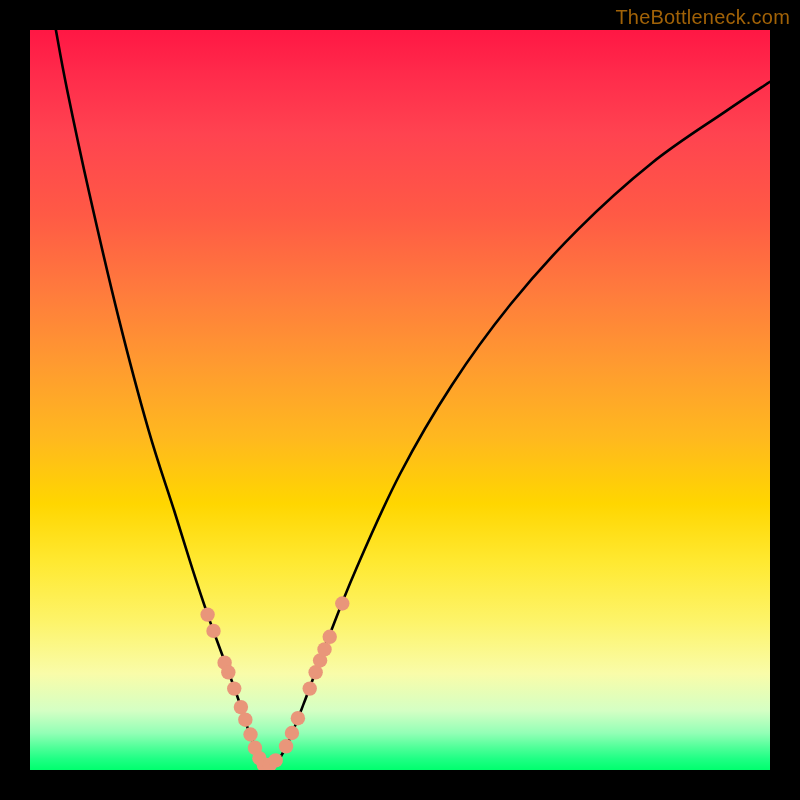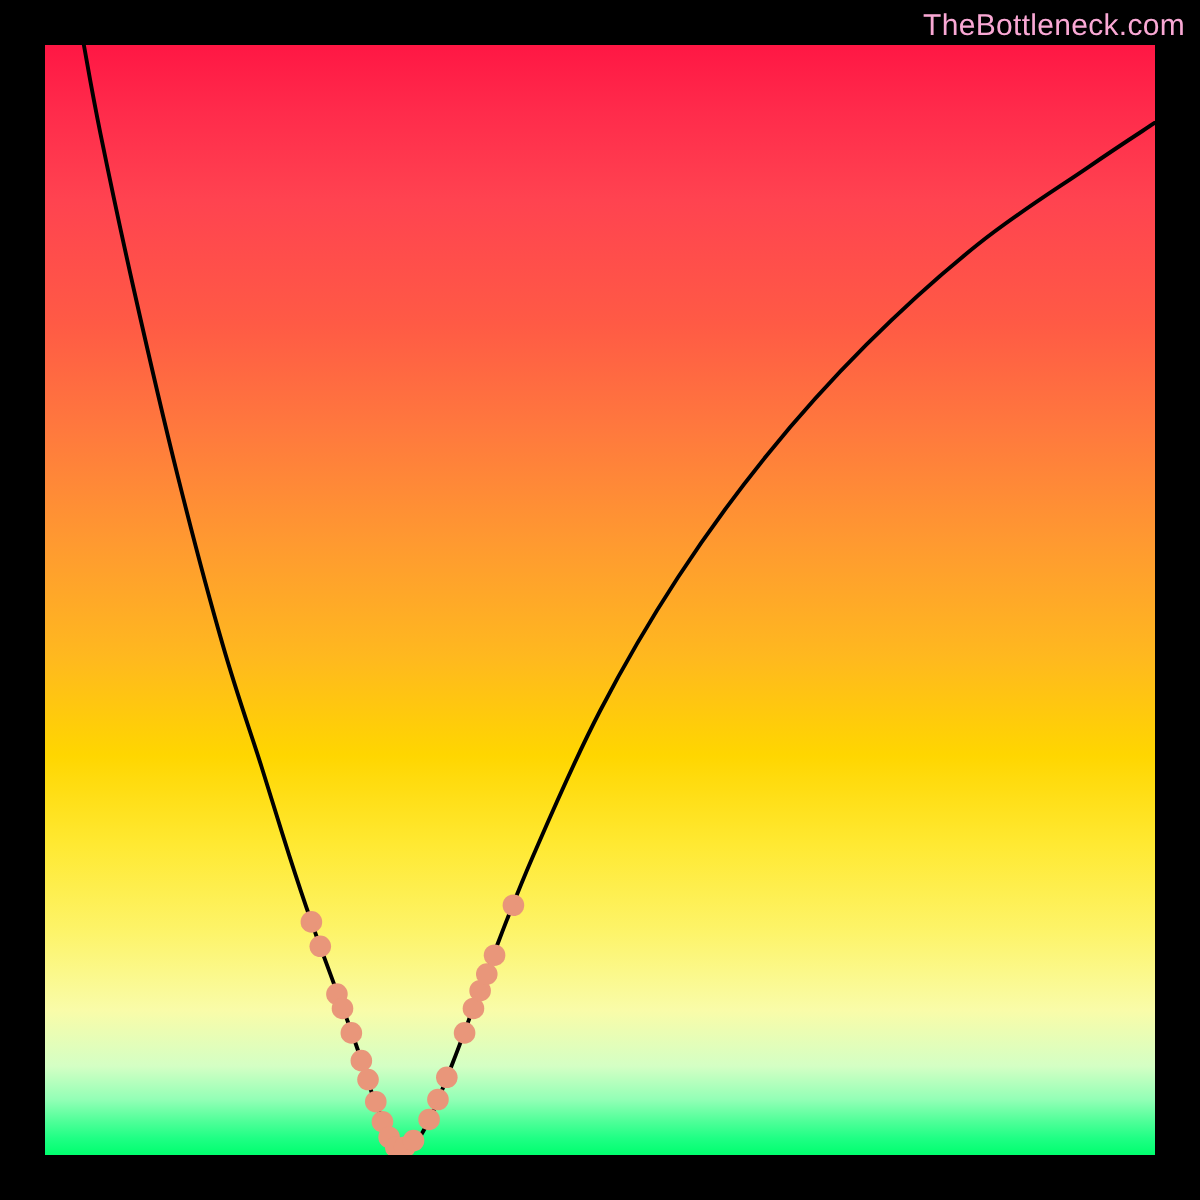--- a/index.html
+++ b/index.html
@@ -48,21 +48,21 @@
     );
   }
   svg.curve-layer {
     position: absolute;
     inset: 0;
   }
   .watermark {
     position: absolute;
     top: 6px;
     right: 10px;
-    color: #f9a8d4;
+    color: #a16207;
     font-size: 20px;
     font-weight: 500;
     letter-spacing: 0.2px;
     user-select: none;
   }
 </style>
 </head>
 <body>
 
 <div class="frame">

